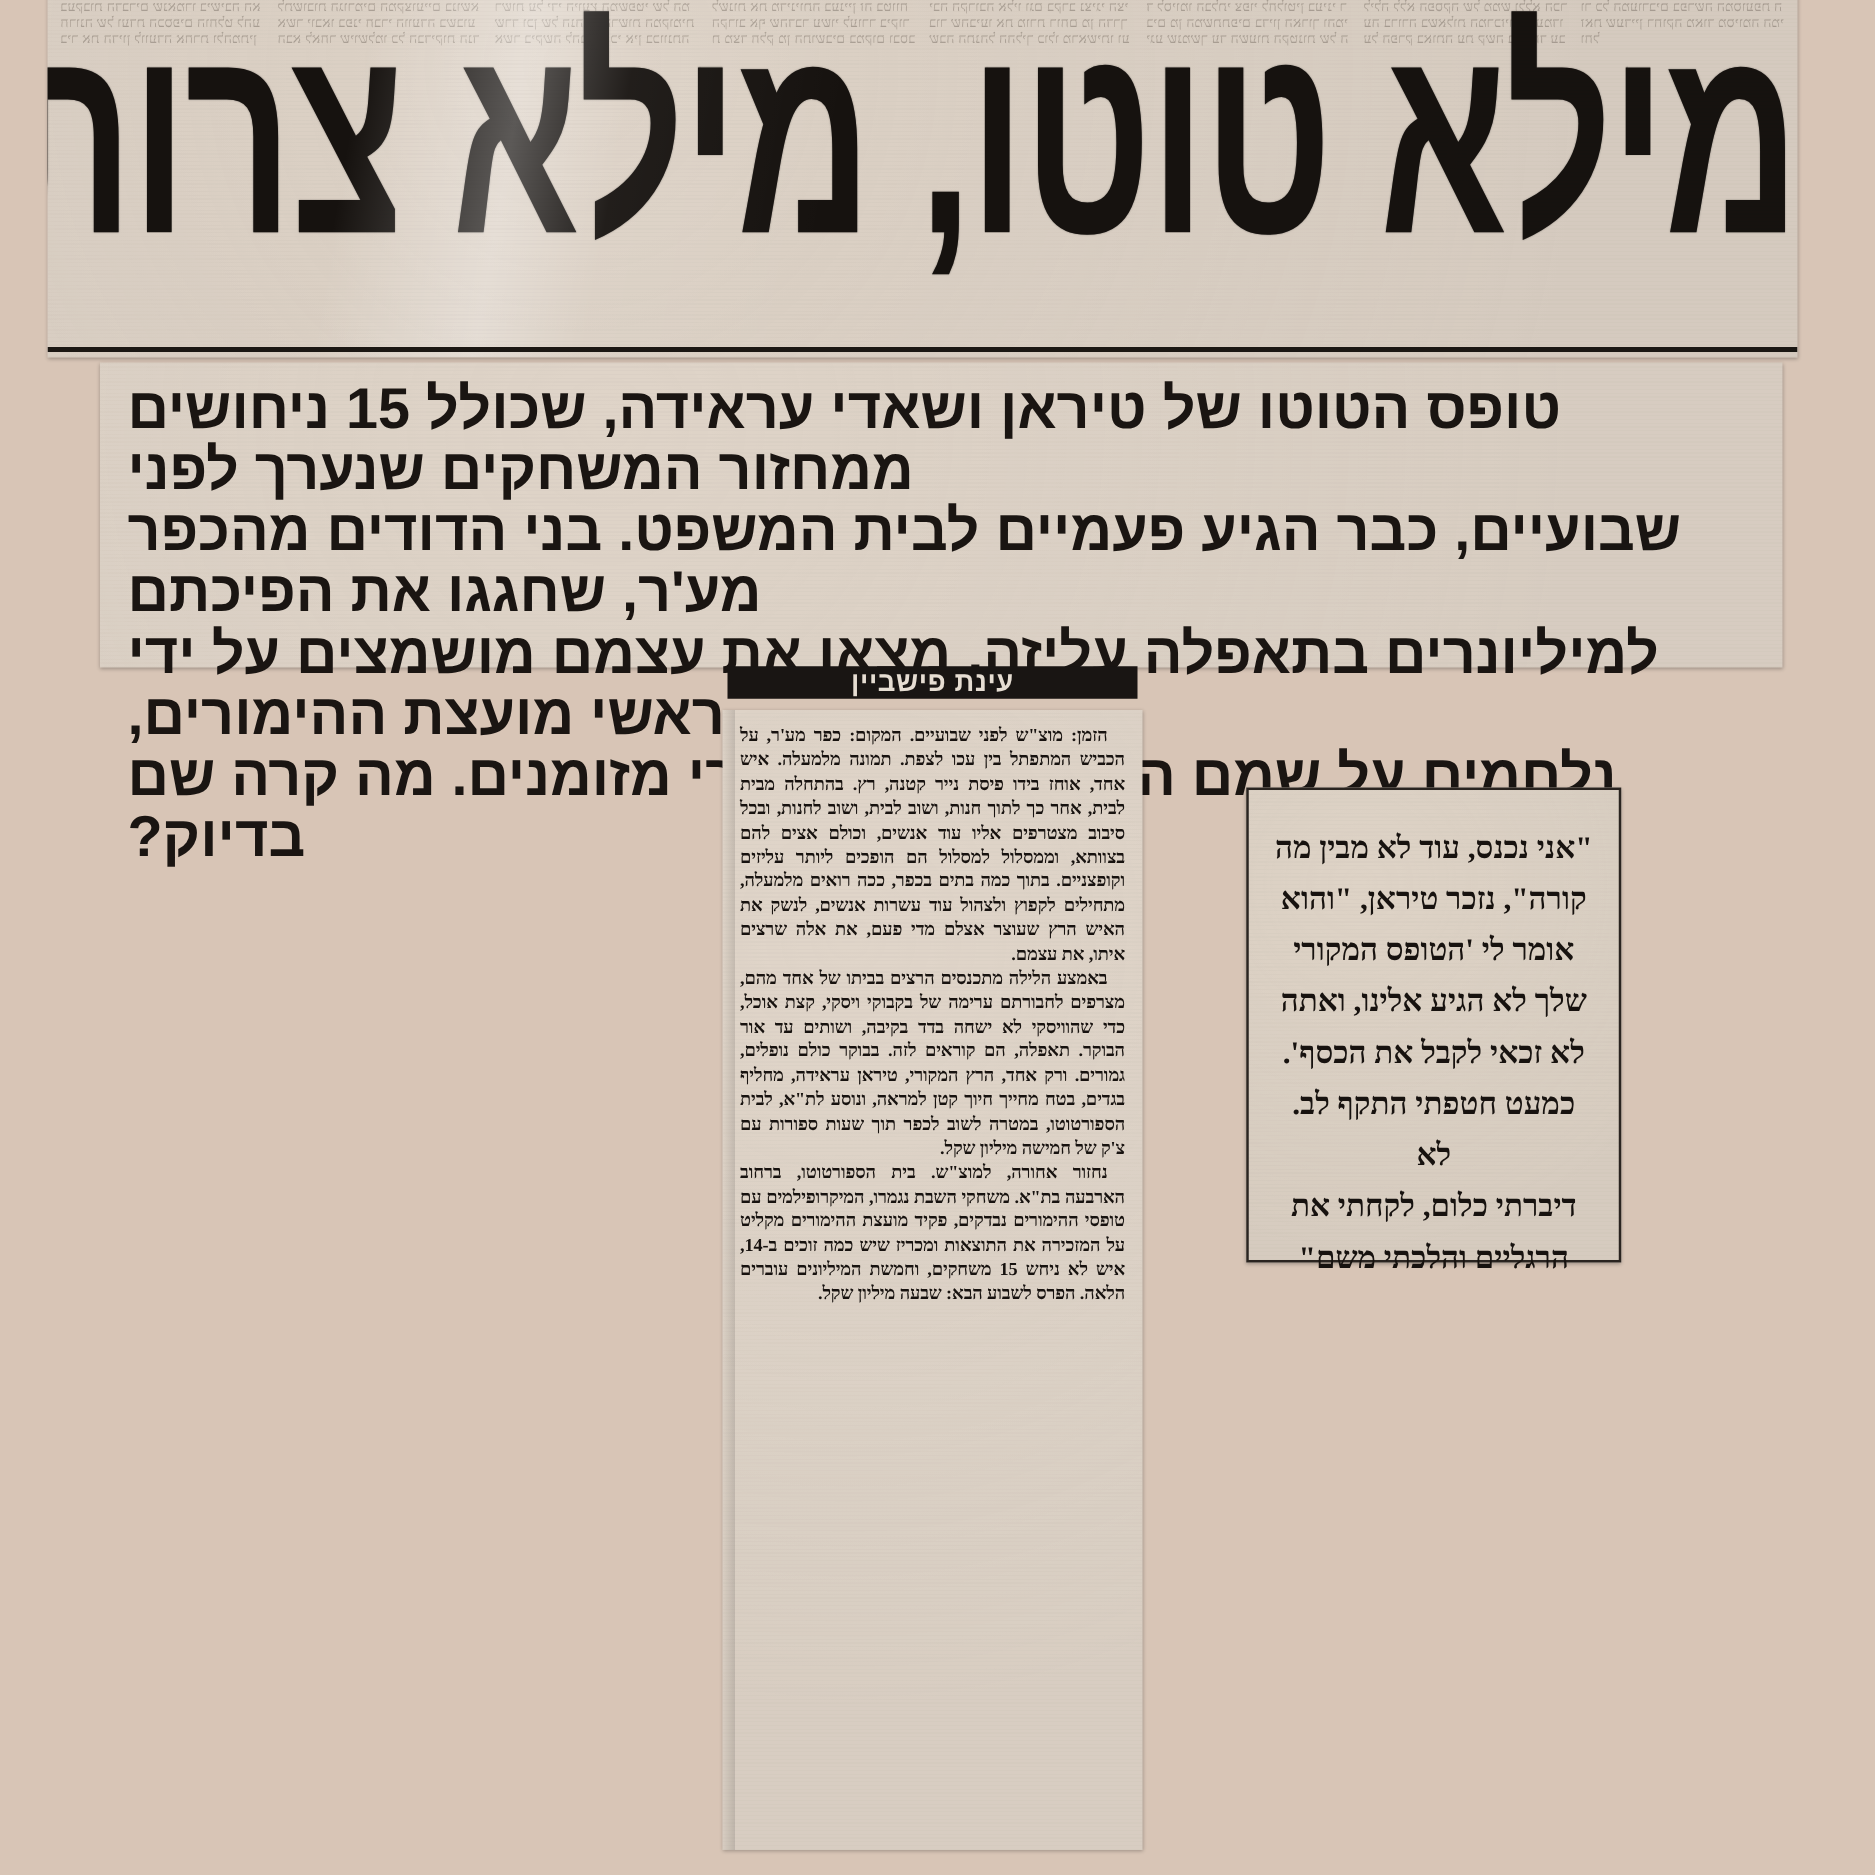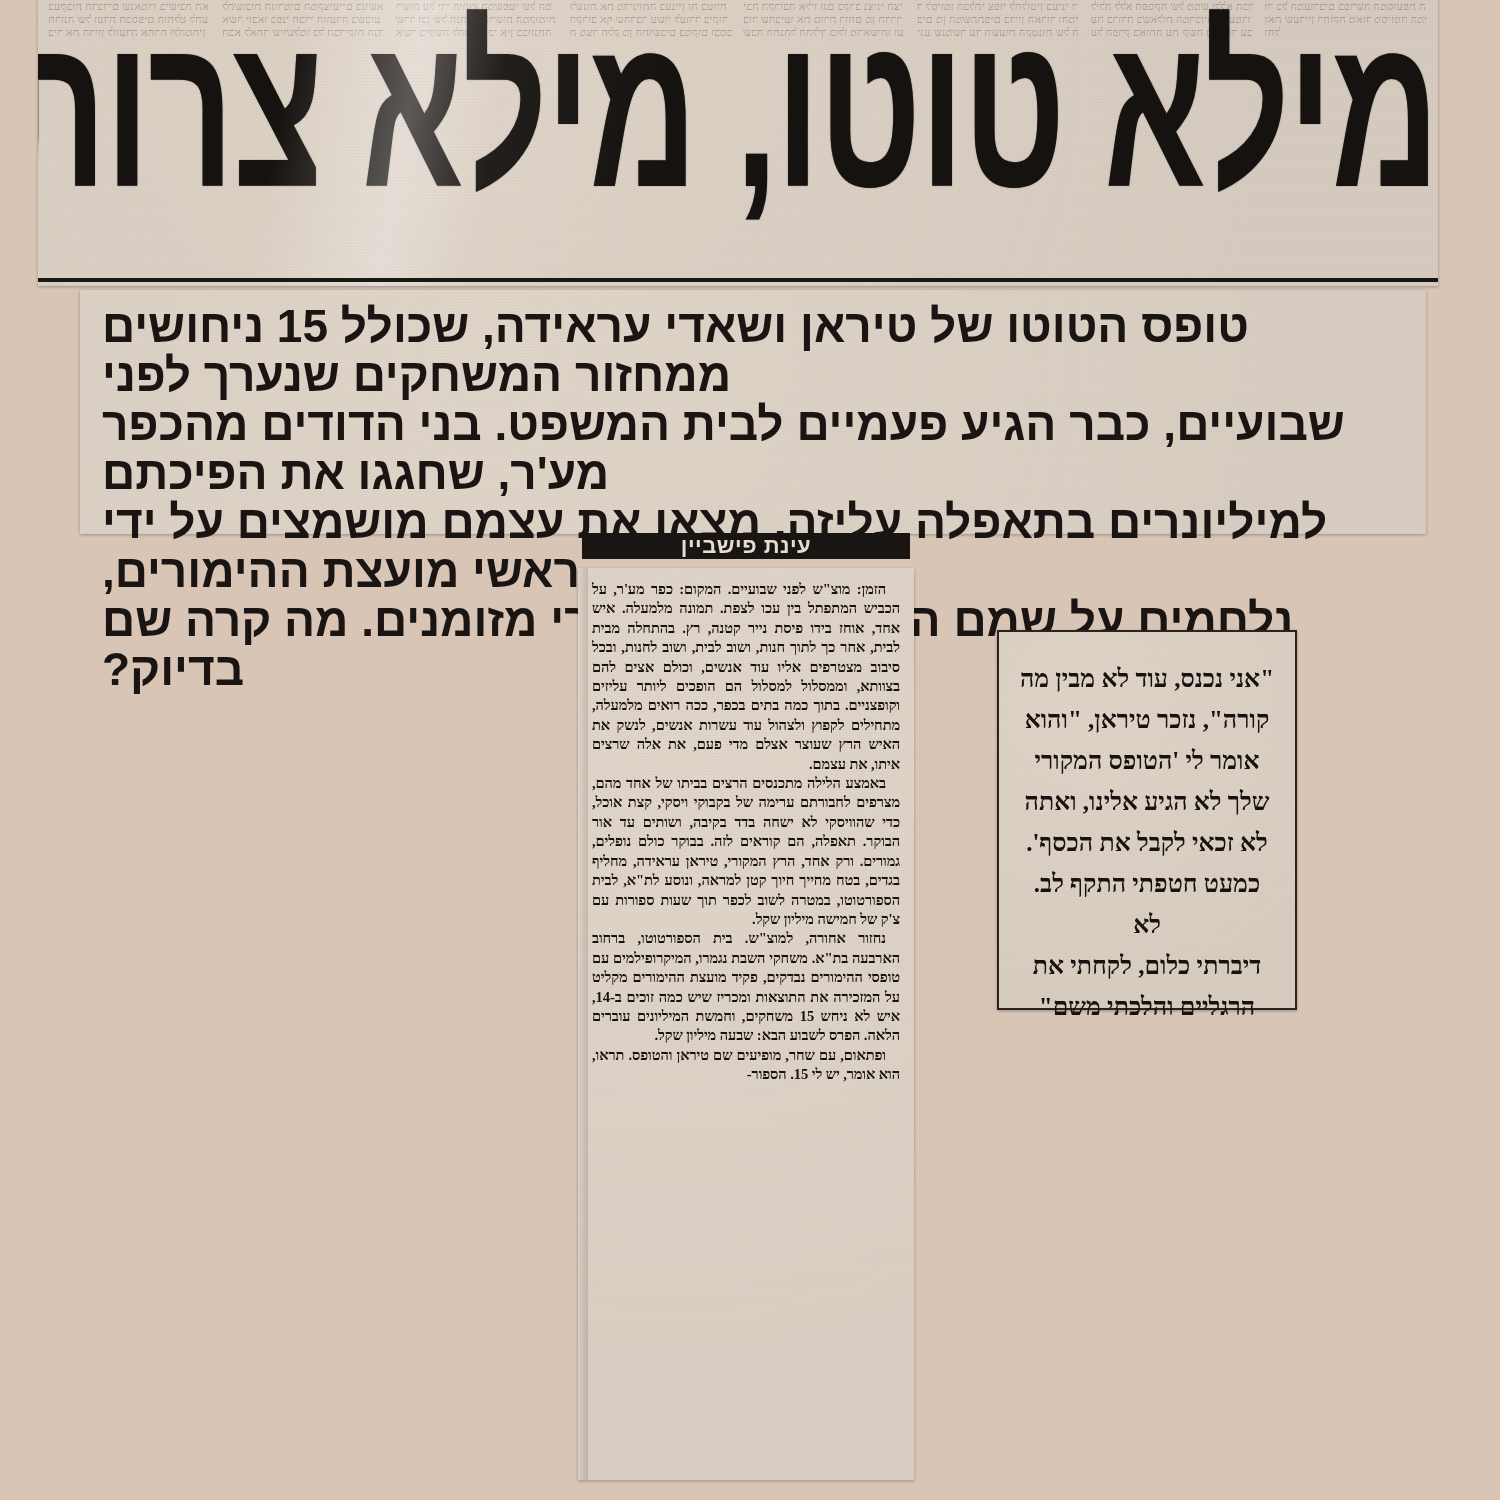--- a/index.html
+++ b/index.html
@@ -210,21 +210,20 @@
   </div>
 
   <div id="byline-bar"></div>
   <div id="byline-text">עינת פישביין</div>
 
   <div class="paper" id="article-col">
     <div id="article-body">
       <p>הזמן: מוצ"ש לפני שבועיים. המקום: כפר מע'ר, על הכביש המתפתל בין עכו לצפת. תמונה מלמעלה. איש אחד, אוחז בידו פיסת נייר קטנה, רץ. בהתחלה מבית לבית, אחר כך לתוך חנות, ושוב לבית, ושוב לחנות, ובכל סיבוב מצטרפים אליו עוד אנשים, וכולם אצים להם בצוותא, וממסלול למסלול הם הופכים ליותר עליזים וקופצניים. בתוך כמה בתים בכפר, ככה רואים מלמעלה, מתחילים לקפוץ ולצהול עוד עשרות אנשים, לנשק את האיש הרץ שעוצר אצלם מדי פעם, את אלה שרצים איתו, את עצמם.</p>
       <p>באמצע הלילה מתכנסים הרצים בביתו של אחד מהם, מצרפים לחבורתם ערימה של בקבוקי ויסקי, קצת אוכל, כדי שהוויסקי לא ישחה בדד בקיבה, ושותים עד אור הבוקר. תאפלה, הם קוראים לזה. בבוקר כולם נופלים, גמורים. ורק אחד, הרץ המקורי, טיראן עראידה, מחליף בגדים, בטח מחייך חיוך קטן למראה, ונוסע לת"א, לבית הספורטוטו, במטרה לשוב לכפר תוך שעות ספורות עם צ'ק של חמישה מיליון שקל.</p>
       <p>נחזור אחורה, למוצ"ש. בית הספורטוטו, ברחוב הארבעה בת"א. משחקי השבת נגמרו, המיקרופילמים עם טופסי ההימורים נבדקים, פקיד מועצת ההימורים מקליט על המזכירה את התוצאות ומכריז שיש כמה זוכים ב-14, איש לא ניחש 15 משחקים, וחמשת המיליונים עוברים הלאה. הפרס לשבוע הבא: שבעה מיליון שקל.</p>
-      <p>ופתאום, עם שחר, מופיעים שם טיראן והטופס. תראו, הוא אומר, יש לי 15. הספור-</p>
     </div>
     <div class="edge-shadow-left"></div>
   </div>
 
   <div class="paper" id="quote-box">
     <div id="quote-text">"אני נכנס, עוד לא מבין מה
 קורה", נזכר טיראן, "והוא
 אומר לי 'הטופס המקורי
 שלך לא הגיע אלינו, ואתה
 לא זכאי לקבל את הכסף'.

